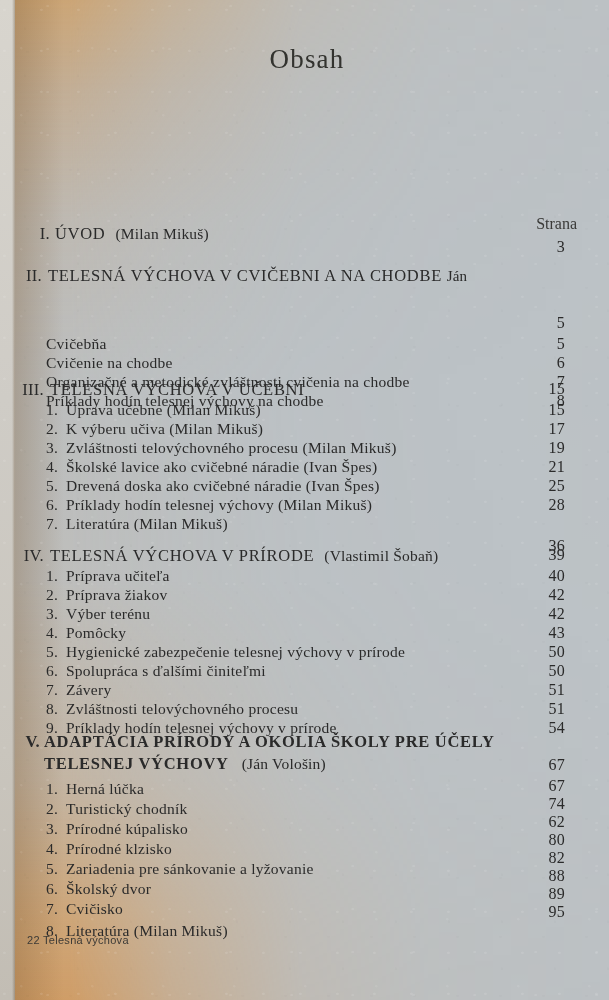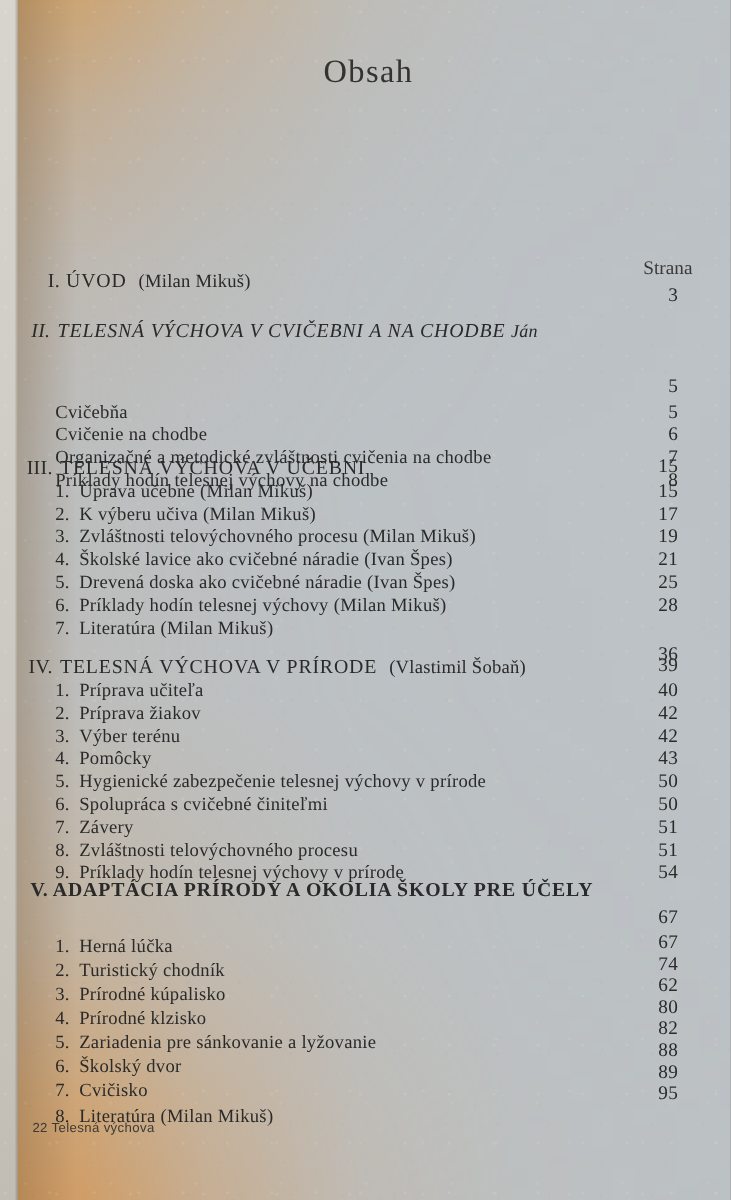--- a/index.html
+++ b/index.html
@@ -199,21 +199,21 @@
       <div class="section" style="position:absolute; left:0; top:0; width:609px;">
         <div class="head-line" style="position:absolute; left:24px; top:0; width:460px;">
           <span class="head-num" style="width:26px;">I.</span>
           <span class="caps" style="margin-left:5px;">ÚVOD</span>
           <span class="head-author" style="margin-left:10px; font-size:15.5px;">(Milan Mikuš)</span>
         </div>
         <div class="pagenum" style="left:525px; top:14px;">3</div>
       </div>
 
       <div class="section" style="position:absolute; left:0; top:42px; width:609px;">
-        <div style="position:absolute; left:16px; top:0; width:516px;font-style:italic;">
+        <div style="position:absolute; left:16px; top:0; width:516px;">
           <span class="head-num" style="position:absolute; left:0; top:0; width:26px;">II.</span>
           <div class="head-title spread" style="margin-left:32px;">
             <span class="caps">TELESNÁ VÝCHOVA V CVIČEBNI A NA CHODBE</span>
             <span class="head-author" style="font-size:15px;">Ján</span>
           </div>
         </div>
         <div class="pagenum" style="left:525px; top:48px;">5</div>
 
         <div style="position:absolute; left:46px; top:69px; width:563px;">
           <div class="entry" style="position:absolute; left:0; top:0; width:470px;">
@@ -328,21 +328,21 @@
           <div class="pagenum" style="left:479px; top:57px;">43</div>
 
           <div class="entry" style="position:absolute; left:0; top:76px; width:470px;">
             <span class="idx">5.</span>
             <span class="label">Hygienické zabezpečenie telesnej výchovy v prírode</span>
           </div>
           <div class="pagenum" style="left:479px; top:76px;">50</div>
 
           <div class="entry" style="position:absolute; left:0; top:95px; width:470px;">
             <span class="idx">6.</span>
-            <span class="label">Spolupráca s cvičebné činiteľmi</span>
+            <span class="label">Spolupráca s ďalšími činiteľmi</span>
           </div>
           <div class="pagenum" style="left:479px; top:95px;">50</div>
 
           <div class="entry" style="position:absolute; left:0; top:114px; width:470px;">
             <span class="idx">7.</span>
             <span class="label">Závery</span>
           </div>
           <div class="pagenum" style="left:479px; top:114px;">51</div>
 
           <div class="entry" style="position:absolute; left:0; top:133px; width:470px;">
@@ -358,20 +358,24 @@
           <div class="pagenum" style="left:479px; top:152px;">54</div>
         </div>
       </div>
 
       <div class="section" style="position:absolute; left:0; top:508px; width:609px;">
         <div style="position:absolute; left:16px; top:0; width:500px;">
           <span class="head-num" style="position:absolute; left:0; top:0; width:24px; font-weight:bold;">V.</span>
           <div class="head-title spread" style="margin-left:28px; width:466px; font-weight:bold;">
             <span class="caps bold">ADAPTÁCIA PRÍRODY A OKOLIA ŠKOLY PRE ÚČELY</span>
           </div>
+          <div style="margin-left:28px; margin-top:2px;">
+            <span class="caps bold">TELESNEJ VÝCHOVY</span>
+            <span class="head-author" style="margin-left:9px; font-size:15.5px; font-weight:normal;">(Ján Vološin)</span>
+          </div>
         </div>
         <div class="pagenum" style="left:525px; top:24px;">67</div>
 
         <div style="position:absolute; left:46px; top:48px; width:563px;">
           <div class="entry" style="position:absolute; left:0; top:0; width:470px;">
             <span class="idx">1.</span>
             <span class="label">Herná lúčka</span>
           </div>
           <div class="pagenum" style="left:479px; top:-3px;">67</div>
 

